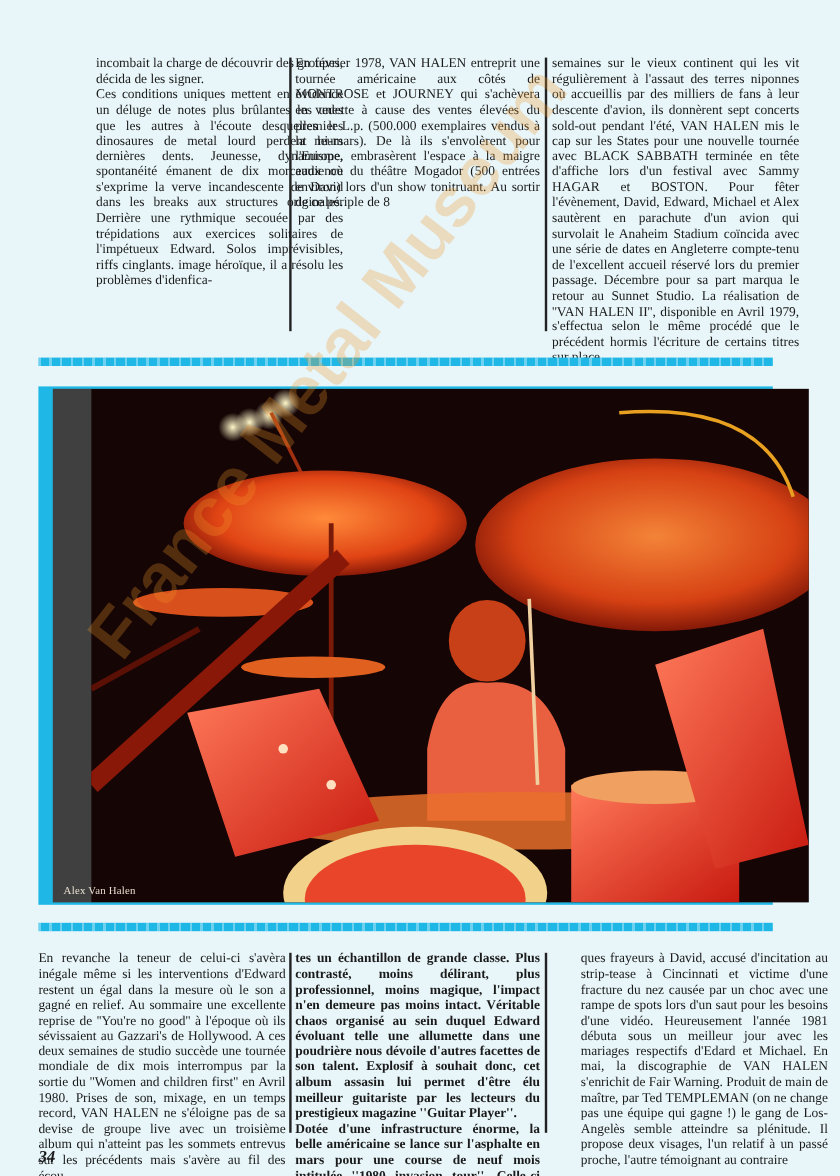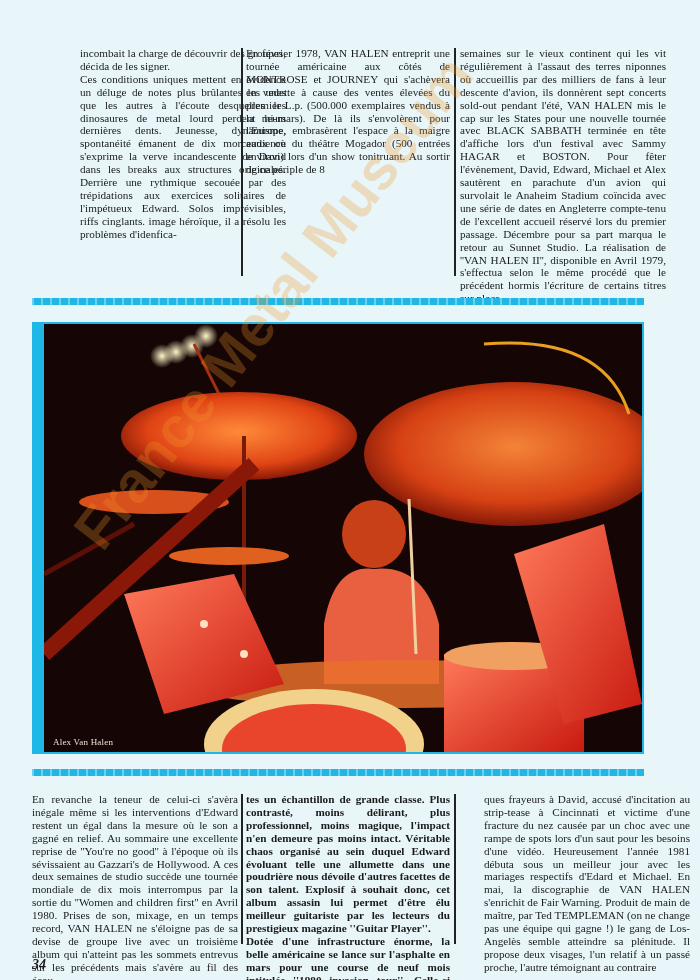--- a/index.html
+++ b/index.html
@@ -23,21 +23,21 @@
     position: absolute; left: 32px; width: 612px; height: 7px;
     background: #1fb8e6;
     background-image: repeating-linear-gradient(90deg, rgba(255,255,255,0.35) 0 2px, transparent 2px 9px);
   }
   .photo-frame {
     position: absolute; left: 32px; top: 322px; width: 612px; height: 432px;
     background: #1fb8e6;
   }
   .photo {
     position: absolute; left: 44px; top: 324px; width: 598px; height: 428px;
-    background: #4c1d95; overflow: hidden;
+    background: #404040; overflow: hidden; padding-left: 32px;
   }
   .photo svg { display: block; }
   .caption {
     position: absolute; left: 9px; bottom: 5px;
     font-size: 9px; color: #e8e0d0; font-family: "Liberation Serif", serif;
     letter-spacing: 0.2px;
   }
   .watermark {
     position: absolute; left: 60px; top: 520px;
     font-family: "Liberation Sans", sans-serif;

